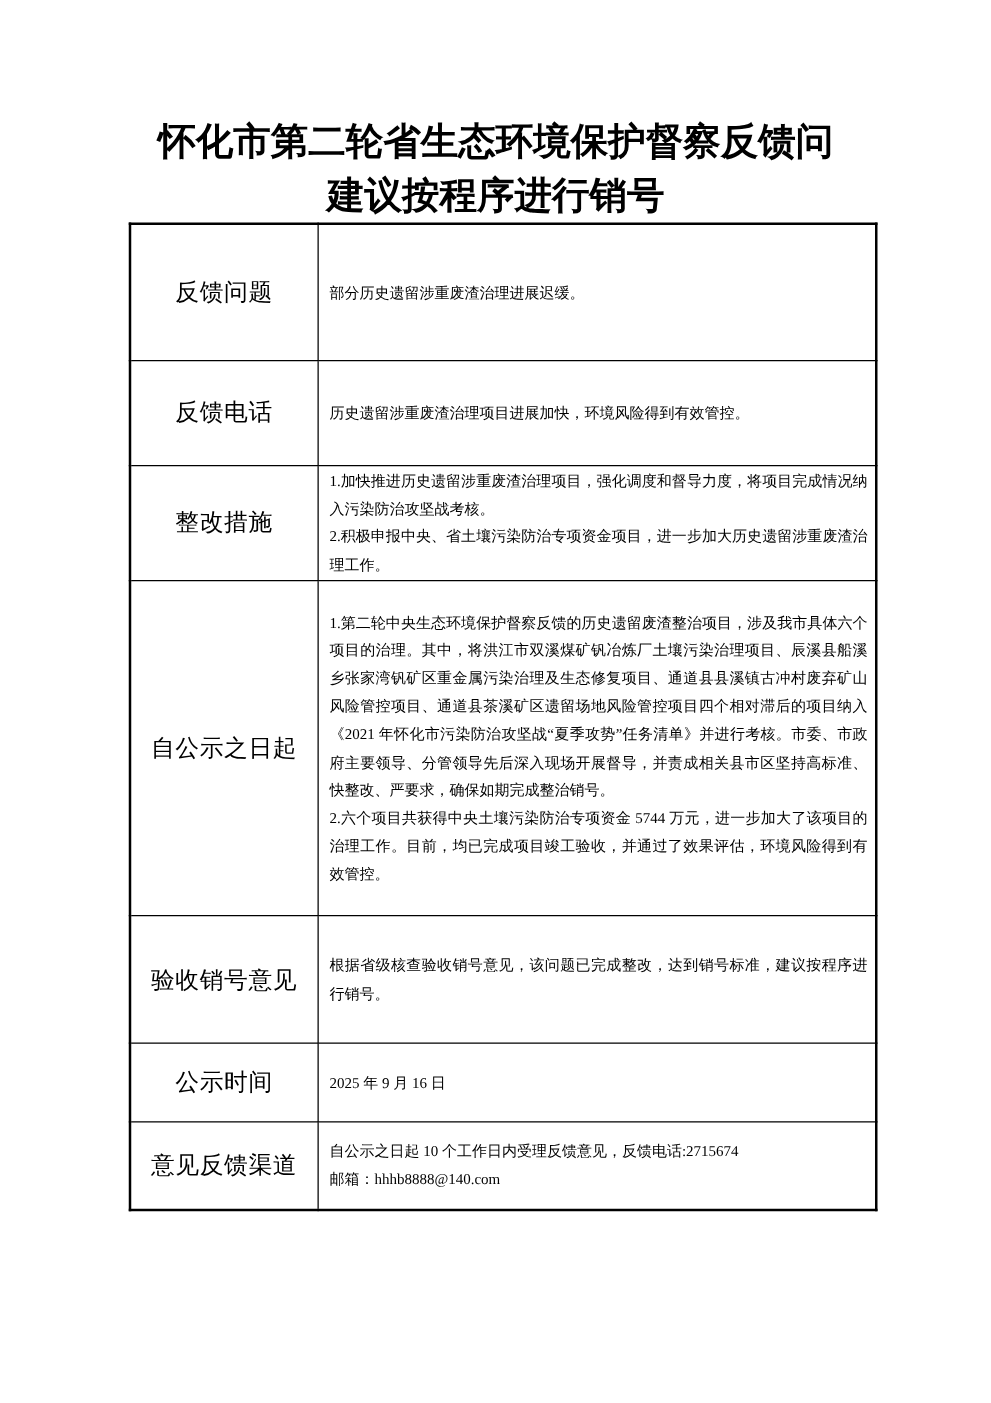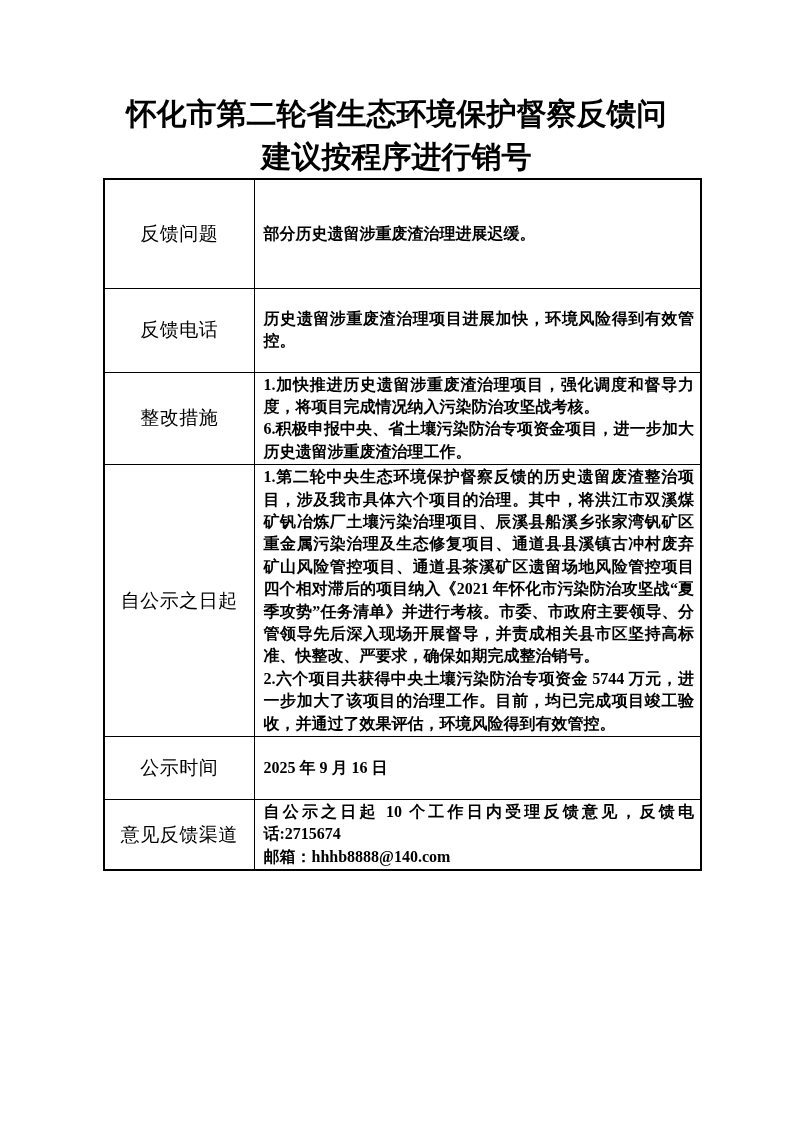--- a/index.html
+++ b/index.html
@@ -44,25 +44,24 @@
   }
   col.c-label   { width: 150px; }
   col.c-content { width: 447px; }
   td.cell-label {
     text-align: center;
     font-size: 19px;
     letter-spacing: 0.5px;
     padding: 2px;
   }
   td.cell-content {
-    font-size: 16px;
+    font-size: 12px;
     line-height: 22.4px;
     text-align: justify;
     padding: 1px 6px 1px 9px;
-    font-weight: bold;
   }
   tr.r1 { height: 109px; }
   tr.r2 { height: 84px; }
   tr.r3 { height: 90px; }
   tr.r4 { height: 268px; }
   tr.r5 { height: 102px; }
   tr.r6 { height: 63px; }
   tr.r7 { height: 70px; }
 </style>
 </head>
@@ -90,28 +89,34 @@
       <tr class="r2">
         <td class="cell-label">反馈电话</td>
         <td class="cell-content">
           <div>历史遗留涉重废渣治理项目进展加快，环境风险得到有效管控。</div>
         </td>
       </tr>
       <tr class="r3">
         <td class="cell-label">整改措施</td>
         <td class="cell-content">
           <div>1.加快推进历史遗留涉重废渣治理项目，强化调度和督导力度，将项目完成情况纳入污染防治攻坚战考核。</div>
-          <div>6.积极申报中央、省土壤污染防治专项资金项目，进一步加大历史遗留涉重废渣治理工作。</div>
+          <div>2.积极申报中央、省土壤污染防治专项资金项目，进一步加大历史遗留涉重废渣治理工作。</div>
         </td>
       </tr>
       <tr class="r4">
         <td class="cell-label">自公示之日起</td>
         <td class="cell-content">
           <div>1.第二轮中央生态环境保护督察反馈的历史遗留废渣整治项目，涉及我市具体六个项目的治理。其中，将洪江市双溪煤矿钒冶炼厂土壤污染治理项目、辰溪县船溪乡张家湾钒矿区重金属污染治理及生态修复项目、通道县县溪镇古冲村废弃矿山风险管控项目、通道县茶溪矿区遗留场地风险管控项目四个相对滞后的项目纳入《2021 年怀化市污染防治攻坚战“夏季攻势”任务清单》并进行考核。市委、市政府主要领导、分管领导先后深入现场开展督导，并责成相关县市区坚持高标准、快整改、严要求，确保如期完成整治销号。</div>
           <div>2.六个项目共获得中央土壤污染防治专项资金 5744 万元，进一步加大了该项目的治理工作。目前，均已完成项目竣工验收，并通过了效果评估，环境风险得到有效管控。</div>
+        </td>
+      </tr>
+      <tr class="r5">
+        <td class="cell-label">验收销号意见</td>
+        <td class="cell-content">
+          <div>根据省级核查验收销号意见，该问题已完成整改，达到销号标准，建议按程序进行销号。</div>
         </td>
       </tr>
       <tr class="r6">
         <td class="cell-label">公示时间</td>
         <td class="cell-content">
           <div>2025 年 9 月 16 日</div>
         </td>
       </tr>
       <tr class="r7">
         <td class="cell-label">意见反馈渠道</td>

